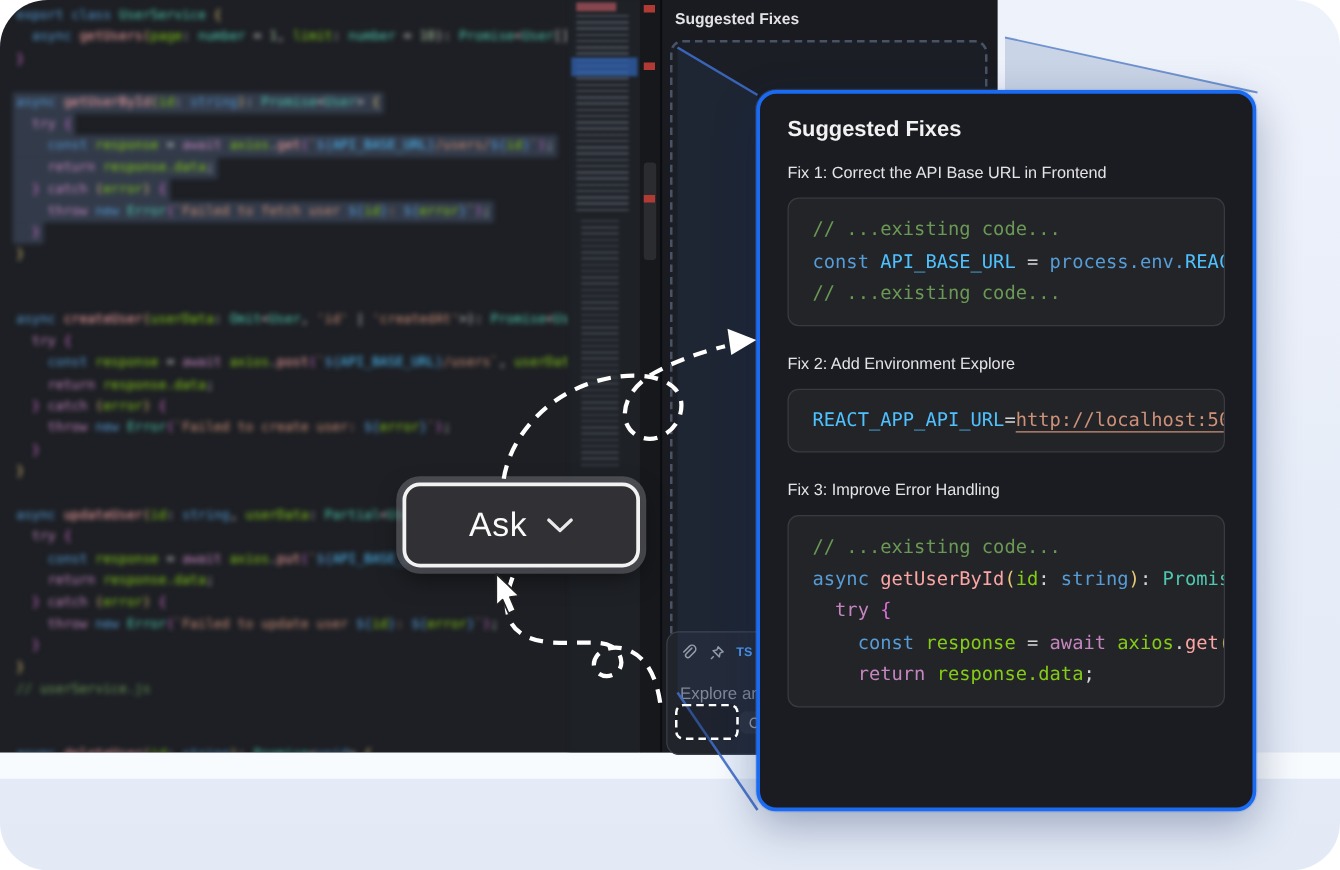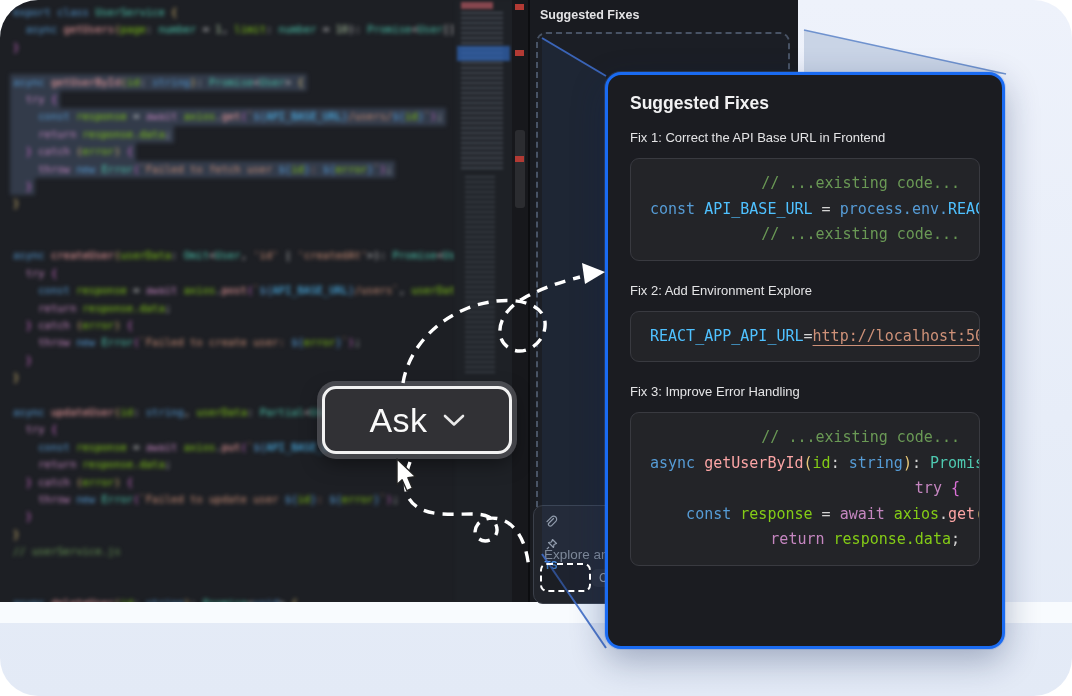--- a/index.html
+++ b/index.html
@@ -38,51 +38,51 @@
 
   
   .back-panel{position:absolute;left:530px;top:0;width:268px;height:602px;background:#191b20;}
   .bp-title{position:absolute;left:10px;top:8px;font-size:12.5px;font-weight:700;color:#e3e3e5;}
   .bp-dashed{position:absolute;left:6px;top:32px;width:250px;height:522px;border:2px dashed rgba(112,128,155,.55);
              border-radius:10px;background:rgba(30,34,42,.5);}
 
   
   .chat-box{position:absolute;left:533px;top:505px;width:152px;height:97px;z-index:2;
             background:#21242b;border:1px solid #3b404a;border-radius:10px;}
-  .ci-row{position:absolute;left:10px;top:9px;display:flex;align-items:center;gap:9px;flex-direction:column;}
+  .ci-row{position:absolute;left:10px;top:9px;display:flex;align-items:center;gap:9px;}
   .ci-ts{font-size:10px;font-weight:700;color:#4f9cf7;}
   .ci-ph{position:absolute;left:10px;top:41px;font-size:13.5px;color:#858b95;}
   .ci-model{position:absolute;left:58px;top:63px;font-size:12px;color:#9ba1ab;background:#2a2d34;
             padding:2px 7px;border-radius:5px;}
 
   
   .beams{position:absolute;inset:0;z-index:3;pointer-events:none;}
 
   
   .fix-panel{position:absolute;left:605px;top:72px;width:400px;height:577px;box-sizing:border-box;
              background:#1b1c21;border:3px solid #1a6bf2;border-radius:16px;overflow:hidden;z-index:4;
              padding:18px 22px;box-shadow:0 12px 34px rgba(15,35,80,.32),0 0 0 1px rgba(90,150,255,.22);}
   .fp-title{font-size:17.5px;font-weight:700;color:#f2f2f3;margin-bottom:16px;}
   .fp-head{font-size:13px;color:#e4e4e6;margin:14px 0 13px;}
   .fp-code{background:#232428;border:1px solid #393a40;border-radius:9px;padding:12px 16px;
            font-family:"DejaVu Sans Mono",monospace;font-size:15px;line-height:25.5px;
            white-space:pre;overflow:hidden;margin-bottom:22px;}
-  .fp-code .cl{height:25.5px;text-align:right;}
+  .fp-code .cl{height:25.5px;}
   .fp-para{font-size:14.5px;line-height:30px;color:#d2d3d6;width:362px;margin-bottom:14px;}
   .env-badge{display:inline-flex;align-items:center;gap:5px;padding:2px 9px;margin:0 4px;
              border:1px solid #47484d;background:#28292d;border-radius:7px;vertical-align:middle;}
   .env-gear{color:#3b86f0;font-size:13px;line-height:1;}
   .env-name{color:#e9e9eb;font-size:13.5px;}
 
   
   .ask-btn{position:absolute;left:322px;top:386px;width:190px;height:68px;box-sizing:border-box;z-index:5;
            background:#313135;border:3.5px solid #f2f2f2;border-radius:14px;
            display:flex;align-items:center;justify-content:center;gap:15px;cursor:pointer;
            box-shadow:0 0 0 5px rgba(128,128,136,.45),0 8px 20px rgba(0,0,0,.5);}
-  .ask-label{font-size:34px;color:#fafafa;letter-spacing:.5px;}
+  .ask-label{font-size:27px;color:#fafafa;letter-spacing:.5px;}
 
   
   .overlay{position:absolute;inset:0;z-index:6;pointer-events:none;}
   .dash-rect{position:absolute;left:540px;top:563px;width:47px;height:25px;z-index:6;
              border:2.5px dashed #ffffff;border-radius:7px;background:rgba(10,12,16,.25);}
 </style>
 </head>
 <body>
 
 <div class="stage">

